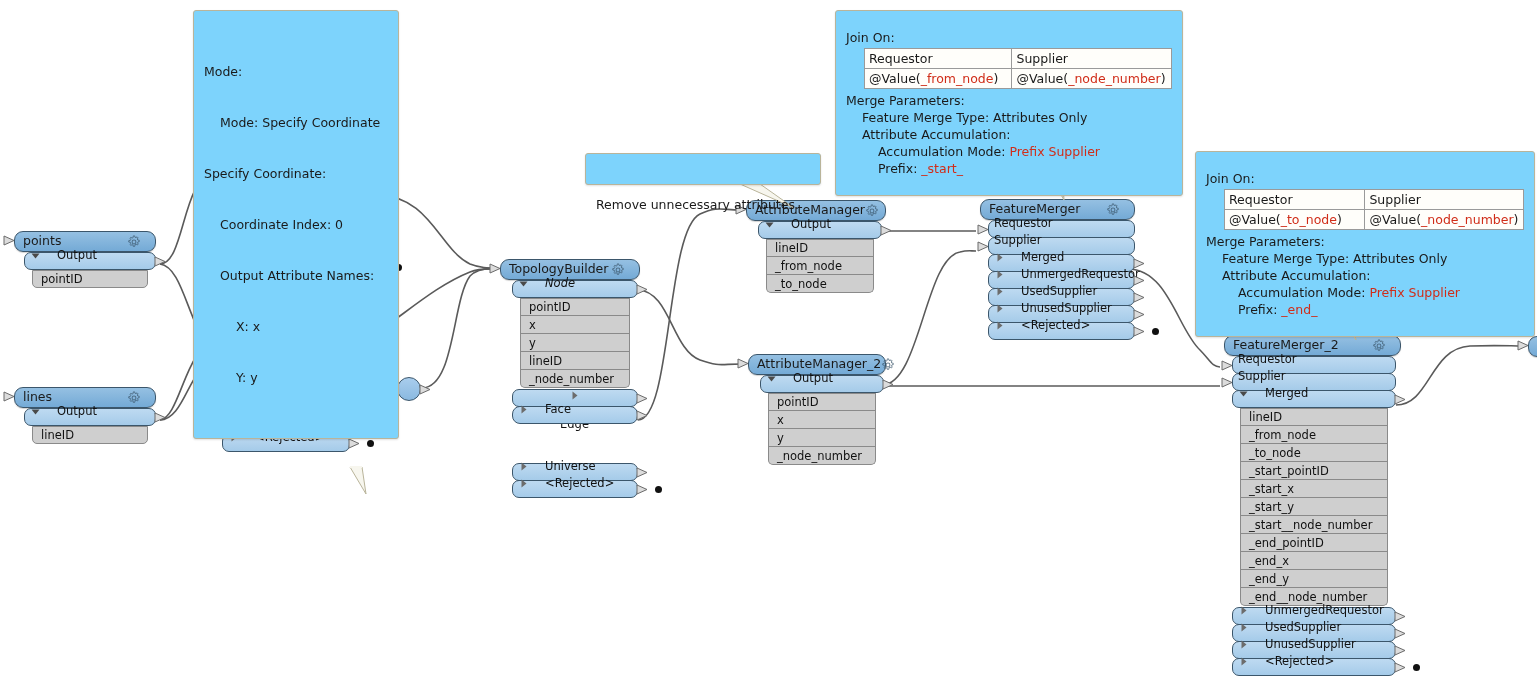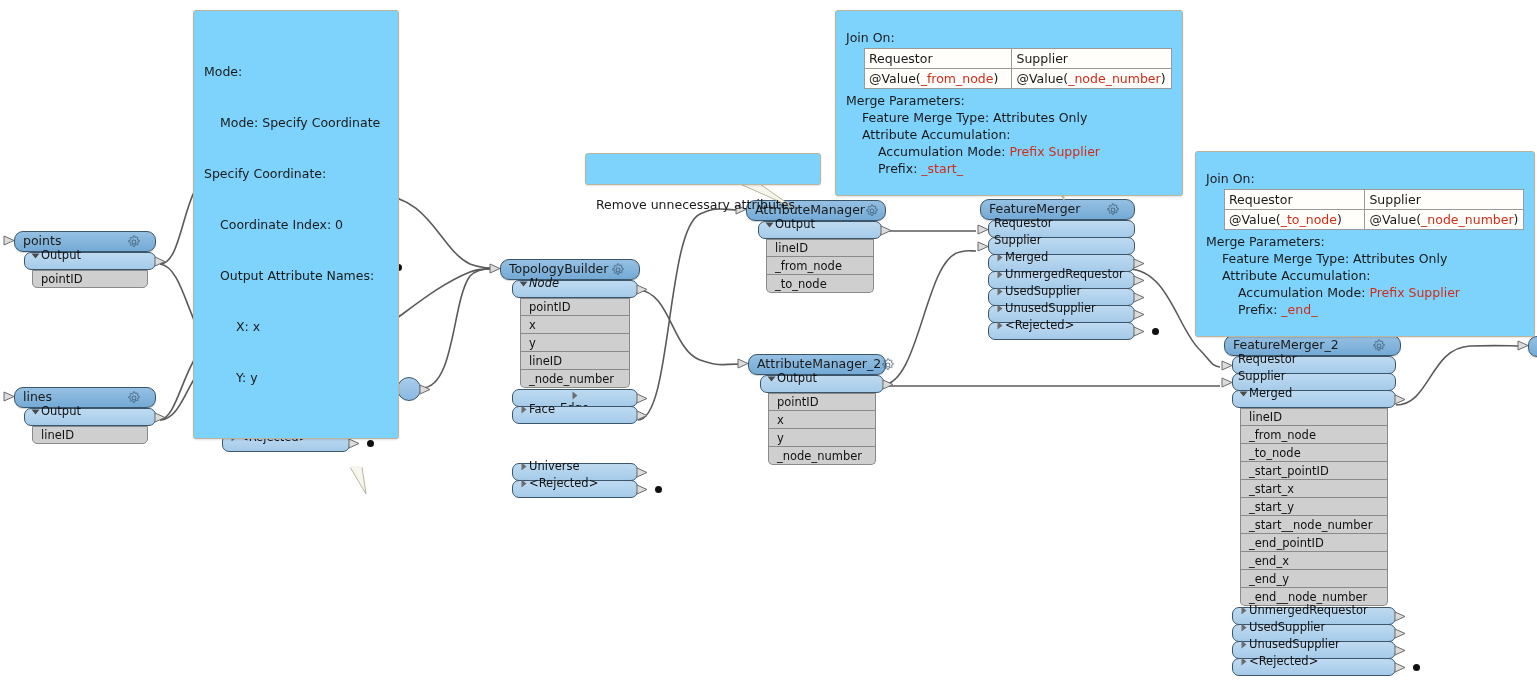--- a/index.html
+++ b/index.html
@@ -41,20 +41,21 @@
     height:18px;
     box-sizing:border-box;
     background:linear-gradient(#bedaf1,#a5cbe9);
     border:1px solid #3b566b;
     border-radius:7px;
     display:flex;align-items:center;
     padding:0 6px 12px 5px;
     font-size:11.5px;color:#111;
     white-space:nowrap;
     margin-top:-1px;
+    gap:16px;
   }
   .port.first{margin-top:0;}
   .tri{width:11px;flex:0 0 auto;display:inline-block;}
   .tri svg{display:block;}
 
   .attr{
     position:relative;
     height:18px;
     box-sizing:border-box;
     background:#cfcfcf;
@@ -409,21 +410,21 @@
               <path d="M3.5,1.5 L3.5,9.5 L8.5,5.5 Z" fill="#6c6c6c"></path>
             </svg>
           </span>
         <span>Edge</span>
         <span class="arrow out">
             <svg viewBox="0 0 13 13">
               <path d="M1,2 L11,6.5 L1,11 Z" fill="#dcdcdc" stroke="#6b6b6b" stroke-width="1"></path>
             </svg>
           </span>
       </div>
-      <div class="port" style="width:126px;">
+      <div class="port" style="width:126px;border-radius:8px;">
         <span class="tri">
             <svg viewBox="0 0 11 11">
               <path d="M3.5,1.5 L3.5,9.5 L8.5,5.5 Z" fill="#6c6c6c"></path>
             </svg>
           </span>
         <span>Face</span>
         <span class="arrow out">
             <svg viewBox="0 0 13 13">
               <path d="M1,2 L11,6.5 L1,11 Z" fill="#dcdcdc" stroke="#6b6b6b" stroke-width="1"></path>
             </svg>

